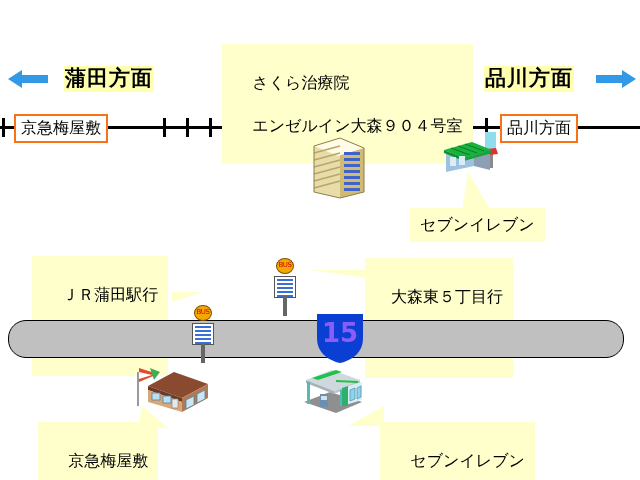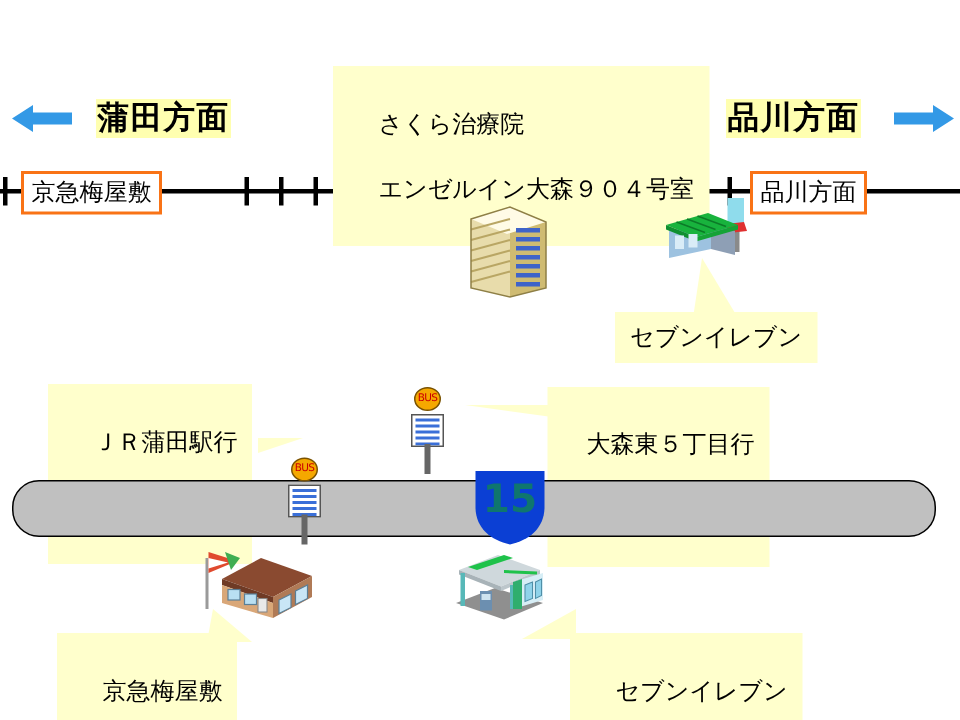--- a/index.html
+++ b/index.html
@@ -157,21 +157,21 @@
     height: 52px;
   }
   .shield-num {
     position: absolute;
     left: 0;
     top: 6px;
     width: 50px;
     text-align: center;
     font-size: 26px;
     font-weight: bold;
-    color: #0f766e;
+    color: #8b5cf6;
     font-family: "DejaVu Sans", "Liberation Sans", sans-serif;
     pointer-events: none;
   }
 
   
   .busstop { position: absolute; width: 26px; height: 58px; }
   .bus-jr   { left: 190px; top: 305px; }
   .bus-omori{ left: 272px; top: 258px; }
   .bus-sign {
     position: absolute;

